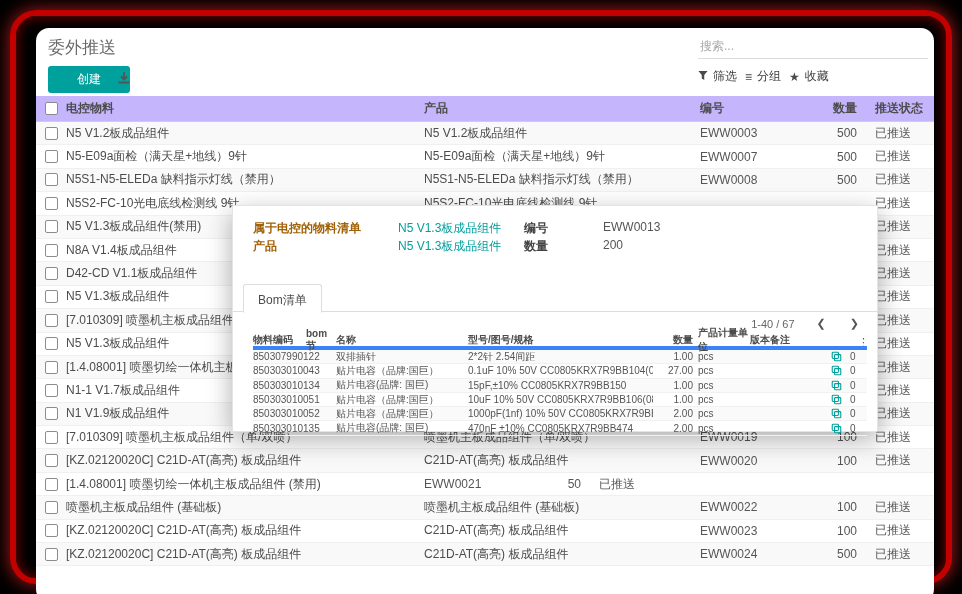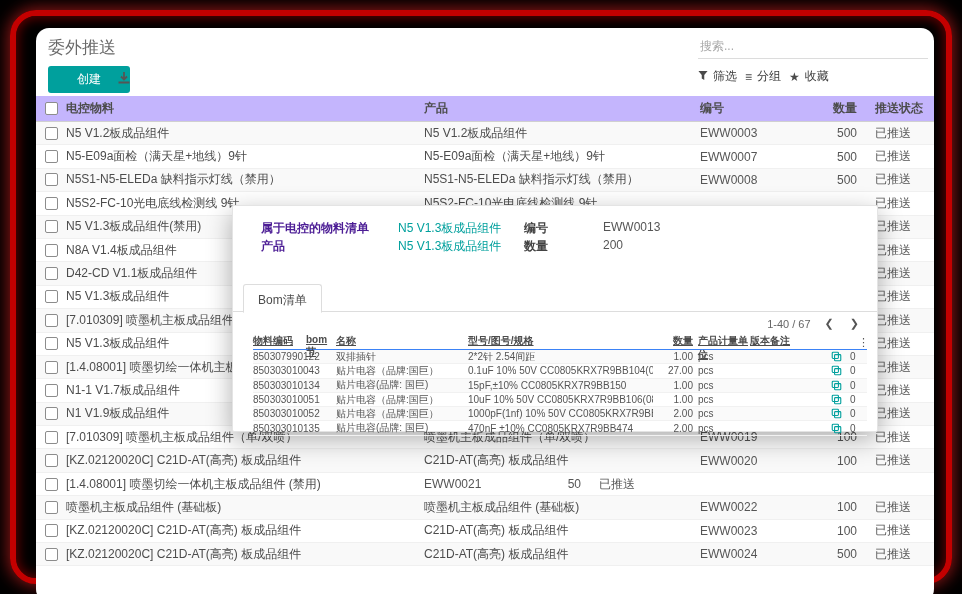--- a/index.html
+++ b/index.html
@@ -70,45 +70,44 @@
   }
 
   
   .modal {
     position:absolute; left:196px; top:177px; width:646px; height:227px;
     background:#fff; border:1px solid #e4e4e4; border-radius:2px;
     box-shadow:0 8px 26px rgba(0,0,0,.32); z-index:5;
   }
   .m-fields { position:absolute; left:20px; top:14px; width:606px; font-size:12px; }
   .mrow { position:relative; height:18px; }
-  .m-label { position:absolute; left:8px; color:#4c1d95; font-weight:700; white-space:nowrap; }
+  .m-label { position:absolute; left:0; color:#a16207; font-weight:700; white-space:nowrap; }
   .m-val   { position:absolute; left:145px; white-space:nowrap; }
   .m-link  { cursor:pointer; }
   .m-plain { color:#555; }
   .m-rlabel{ position:absolute; left:271px; color:#424242; font-weight:700; }
   .m-rval  { position:absolute; left:350px; color:#555; }
 
   .m-tabs { position:absolute; left:0; top:76px; width:100%; height:30px; border-bottom:1px solid #ddd; }
   .m-tab {
     position:absolute; left:10px; top:2px; height:29px; padding:7px 14px 0;
     border:1px solid #ddd; border-bottom:1px solid #fff; border-radius:3px 3px 0 0;
     background:#fff; font-size:12px; color:#4c4c4c; cursor:pointer;
   }
   .m-pager {
-    position:absolute; right:16px; top:111px; display:flex; align-items:center; gap:12px;
+    position:absolute; right:16px; top:111px; display:flex; align-items:center; gap:20px;
     font-size:11px; color:#666;
   }
   .pg-btn { font-size:11px; color:#555; cursor:pointer; padding:0 2px; }
   .m-dots { position:absolute; right:8px; top:130px; font-size:11px; color:#555; cursor:pointer; }
 
   .bom { position:absolute; left:20px; top:128px; width:614px; font-size:10px; color:#555; }
   .bom-head {
-    display:flex; height:16px; font-weight:700; color:#4c4c4c;
-    border-bottom:1px solid #3b82f6;
-    text-decoration:underline;
+    display:flex; align-items:center; height:16px; font-weight:700; color:#4c4c4c;
+    border-bottom:4px solid #3b82f6;
   }
   .bom-row {
     display:flex; align-items:center; height:14.3px; border-bottom:1px solid #f1f1f1;
     cursor:pointer;
   }
   .bom-row:nth-child(odd) { background:#fafafa; }
   .b-code { width:53px; flex:none; }
   .b-bom  { width:30px; flex:none; }
   .b-name { width:132px; flex:none; white-space:nowrap; overflow:hidden; }
   .b-spec { width:185px; flex:none; white-space:nowrap; overflow:hidden; }

